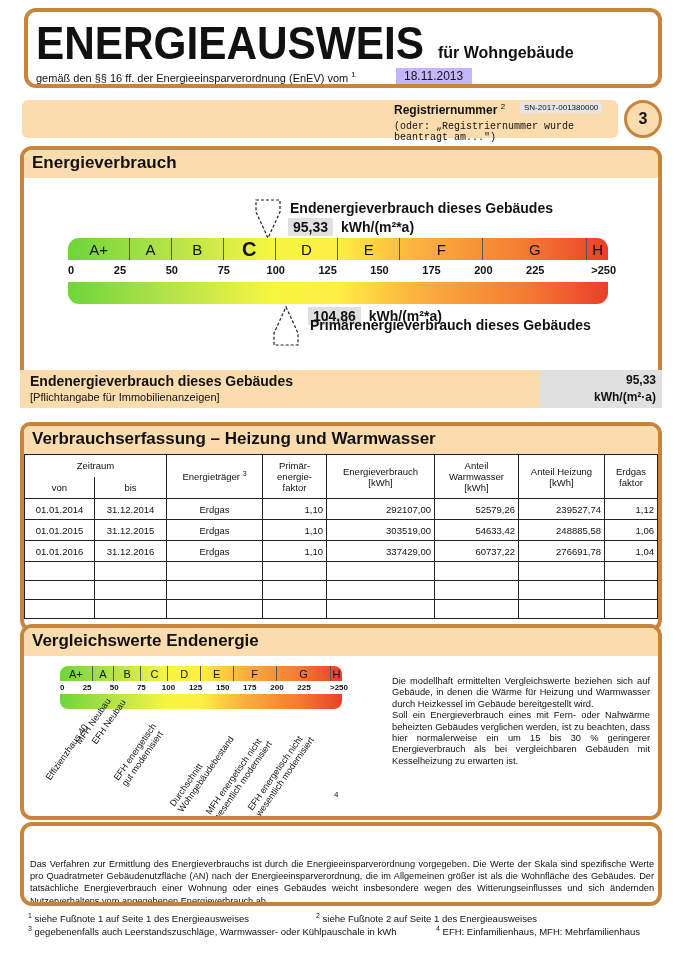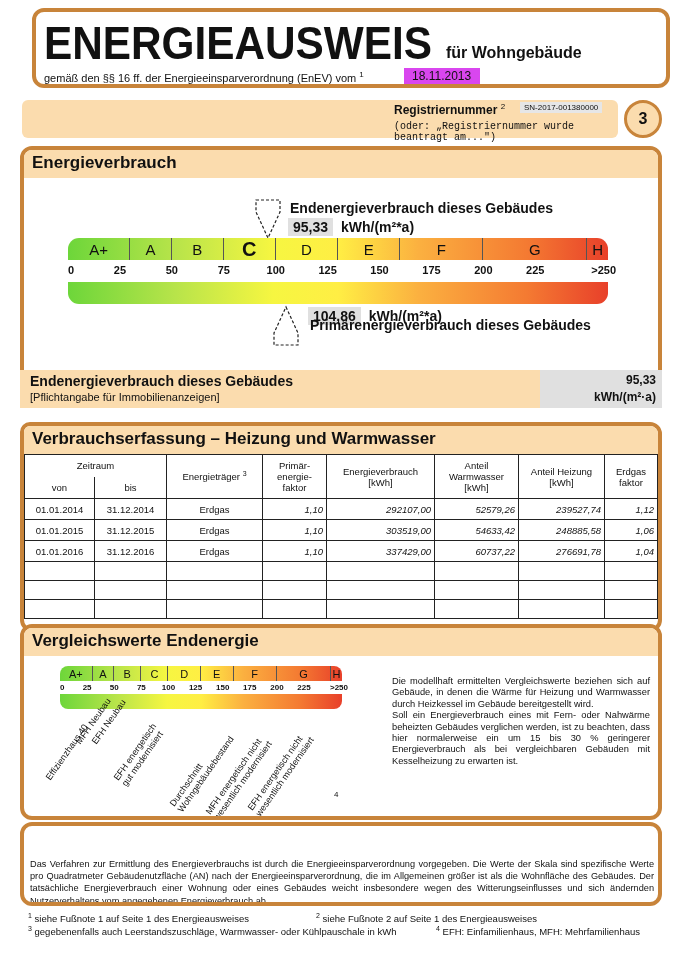--- a/index.html
+++ b/index.html
@@ -2,25 +2,25 @@
 <html><head>
 <meta charset="utf-8">
 <style>
   * { box-sizing: border-box; margin: 0; padding: 0; }
   body { width: 683px; height: 960px; background: #fff; font-family: "Liberation Sans", sans-serif; color: #111; position: relative; overflow: hidden; }
   .abs { position: absolute; }
   .frame { position: absolute; border: 4px solid #c8843a; border-radius: 12px; background: #fff; overflow: hidden; }
   .sec-head { background: #fbdcae; font-weight: bold; font-size: 17px; padding: 3px 8px; height: 28px; }
 
   
-  #hdr { left: 24px; top: 8px; width: 638px; height: 80px; margin-left: 8px; }
+  #hdr { left: 24px; top: 8px; width: 638px; height: 80px; }
   #hdr .big { position: absolute; left: 8px; top: 4px; font-size: 46px; font-weight: bold; letter-spacing: 0px; transform: scaleX(0.92); transform-origin: left; }
   #hdr .sub { position: absolute; left: 410px; top: 32px; font-size: 16px; font-weight: bold; }
   #hdr .law { position: absolute; left: 8px; top: 58px; font-size: 11px; }
-  #hdr .date { position: absolute; left: 368px; top: 56px; font-size: 12px; background: #d946ef; padding: 1px 8px; width: 76px; }
+  #hdr .date { position: absolute; left: 368px; top: 56px; font-size: 12px; background: #c4b5fd; padding: 1px 8px; width: 76px; }
 
   
   #erf { left: 22px; top: 100px; width: 596px; height: 38px; background: #fbdcae; border-radius: 6px; }
   #erf .t { position: absolute; left: 8px; top: 8px; font-size: 17px; font-weight: bold; }
   #erf .reg { position: absolute; left: 372px; top: 2px; font-size: 12px; font-weight: bold; }
   #erf .regsup { font-size: 8px; vertical-align: super; font-weight: normal; }
   #erf .sn { position: absolute; left: 498px; top: 2px; font-size: 8px; background: #e6e6e6; padding: 1px 4px; }
   #erf .oder { position: absolute; left: 372px; top: 21px; font-size: 10px; font-family: Liberation Mono, monospace; }
   #pagenum { left: 624px; top: 100px; width: 38px; height: 38px; border-radius: 50%; border: 3px solid #c8843a; background: #fbdcae; font-weight: bold; font-size: 16px; display:flex; align-items:center; justify-content:center; }
 
@@ -35,21 +35,21 @@
 
   #endbar { left: 20px; top: 370px; width: 642px; height: 38px; background: #fbdcae; }
   #endbar .t { position: absolute; left: 10px; top: 3px; font-size: 14px; font-weight: bold; }
   #endbar .s { position: absolute; left: 10px; top: 21px; font-size: 11px; }
   #endbar .vbox { position: absolute; right: 0; top: 0; width: 122px; height: 38px; background: #e0e0e0; text-align: right; padding-right: 6px; font-weight: bold; font-size: 12px; line-height: 17px; padding-top: 2px; }
 
   
   #tab { left: 20px; top: 422px; width: 642px; height: 210px; border-top-left-radius: 10px; }
   table { border-collapse: collapse; width: 634px; font-size: 9.5px; position: absolute; left: 0; top: 28px; }
   td, th { border: 1.5px solid #222; font-weight: normal; text-align: center; }
-  td.r { text-align: right; padding-right: 3px; font-style: italic; }
+  td.r { text-align: right; padding-right: 3px; }
   tr.data td { height: 21px; }
   tr.empty td { height: 19px; }
 
   
   #vgl { left: 20px; top: 624px; width: 642px; height: 196px; }
   .small-bar { position: absolute; height: 15px; border-radius: 8px 8px 0 0; background: linear-gradient(to right, #6dd63a 0%, #b8e44a 20%, #f6f641 38%, #ffee44 50%, #fbb040 65%, #f47a32 85%, #e8402a 100%); }
   .small-bar2 { position: absolute; height: 15px; border-radius: 0 0 8px 8px; background: linear-gradient(to right, #6dd63a 0%, #b8e44a 20%, #f6f641 38%, #ffee44 50%, #fbb040 65%, #f47a32 85%, #e8402a 100%); }
   .scls { position: absolute; top: 0; height: 15px; display:flex; align-items:center; justify-content:center; font-size: 11px; border-right: 1px solid #555; }
   .stick { position: absolute; font-size: 8px; font-weight: bold; transform: translateX(-50%); }
   .rot { position: absolute; font-size: 9px; transform-origin: left bottom; transform: rotate(-55deg); white-space: nowrap; line-height: 10px; }

